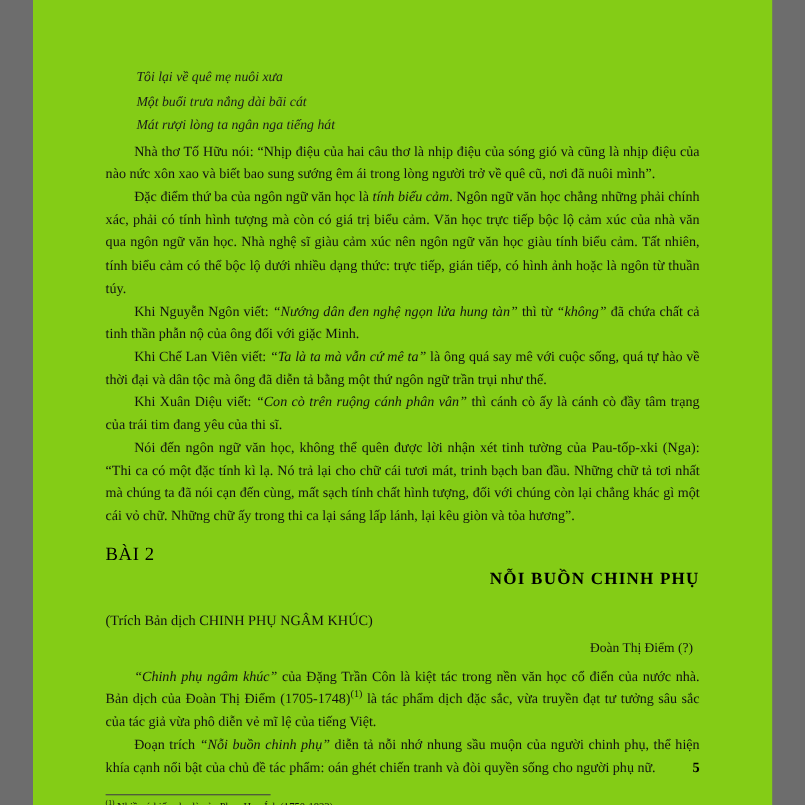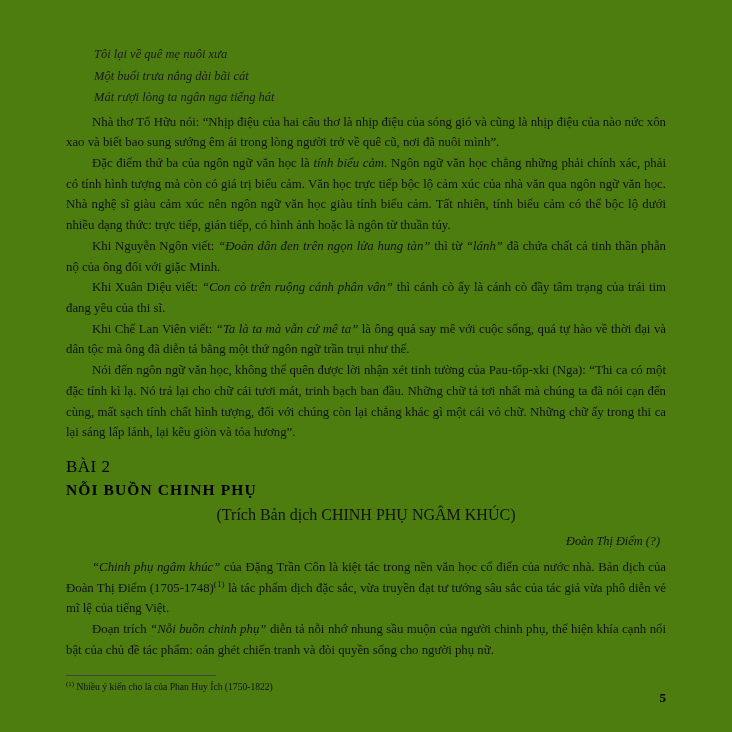--- a/index.html
+++ b/index.html
@@ -9,26 +9,26 @@
   }
   body {
     width: 732px;
     height: 732px;
     font-family: "Liberation Serif", serif;
     display: flex;
     align-items: flex-start;
     justify-content: center;
   }
   .page {
-    width: 732px;
+    width: 672px;
     height: 732px;
-    background: #4d7c0f;
+    background: #84cc16;
     position: relative;
     box-sizing: border-box;
-    padding: 44px 66px 20px 66px;
+    padding: 60px 66px 20px 66px;
     overflow: hidden;
   }
   .content {
     position: relative;
     width: 100%;
     height: 100%;
   }
   .poem {
     margin: 0 0 0 28px;
     font-style: italic;
@@ -52,36 +52,35 @@
   }
   i { font-style: italic; }
   .lesson-head {
     font-weight: normal;
     font-size: 17px;
     letter-spacing: 0.5px;
     margin: 14px 0 4px 0;
     color: #000;
   }
   .title-main {
-    text-align: left;
+    text-align: right;
     font-weight: bold;
     font-size: 15.5px;
     letter-spacing: 1.1px;
-    margin: 2px 0 7px 0;
+    margin: 2px 0 20px 0;
     color: #000;
   }
   .title-sub {
-    text-align: center;
-    font-size: 16px;
+    text-align: left;
+    font-size: 13px;
     margin: 0 0 10px 0;
     color: #111;
   }
   .author {
     text-align: right;
-    font-style: italic;
     font-size: 12.3px;
     margin: 0 6px 8px 0;
     color: #111;
   }
   .footnote-rule {
     width: 150px;
     height: 1px;
     background: #444;
     margin: 14px 0 5px 0;
   }
@@ -111,23 +110,23 @@
   <div class="content">
 
     <div class="poem">
       <div>Tôi lại về quê mẹ nuôi xưa</div>
       <div>Một buổi trưa nắng dài bãi cát</div>
       <div>Mát rượi lòng ta ngân nga tiếng hát</div>
     </div>
 
     <p class="body first"><span>Nhà thơ Tố Hữu nói: </span><span>“Nhịp điệu của hai câu thơ là nhịp điệu của sóng gió và cũng là nhịp điệu của nào nức xôn xao và biết bao sung sướng êm ái trong lòng người trở về quê cũ, nơi đã nuôi mình”</span><span>.</span></p>
     <p class="body"><span>Đặc điểm thứ ba của ngôn ngữ văn học là </span><i>tính biểu cảm</i><span>. Ngôn ngữ văn học chẳng những phải chính xác, phải có tính hình tượng mà còn có giá trị biểu cảm. Văn học trực tiếp bộc lộ cảm xúc của nhà văn qua ngôn ngữ văn học. Nhà nghệ sĩ giàu cảm xúc nên ngôn ngữ văn học giàu tính biểu cảm. Tất nhiên, tính biểu cảm có thể bộc lộ dưới nhiều dạng thức: trực tiếp, gián tiếp, có hình ảnh hoặc là ngôn từ thuần túy.</span></p>
-    <p class="body"><span>Khi Nguyễn Ngôn viết: </span><i>“Đoàn dân đen trên ngọn lửa hung tàn”</i><span> thì từ </span><i>“lánh”</i><span> đã chứa chất cả tinh thần phẫn nộ của ông đối với giặc Minh.</span></p>
+    <p class="body"><span>Khi Nguyễn Ngôn viết: </span><i>“Nướng dân đen nghệ ngọn lửa hung tàn”</i><span> thì từ </span><i>“không”</i><span> đã chứa chất cả tinh thần phẫn nộ của ông đối với giặc Minh.</span></p>
+    <p class="body"><span>Khi Chế Lan Viên viết: </span><i>“Ta là ta mà vẫn cứ mê ta”</i><span> là ông quá say mê với cuộc sống, quá tự hào về thời đại và dân tộc mà ông đã diễn tả bằng một thứ ngôn ngữ trần trụi như thế.</span></p>
     <p class="body"><span>Khi Xuân Diệu viết: </span><i>“Con cò trên ruộng cánh phân vân”</i><span> thì cánh cò ấy là cánh cò đầy tâm trạng của trái tim đang yêu của thi sĩ.</span></p>
-    <p class="body"><span>Khi Chế Lan Viên viết: </span><i>“Ta là ta mà vẫn cứ mê ta”</i><span> là ông quá say mê với cuộc sống, quá tự hào về thời đại và dân tộc mà ông đã diễn tả bằng một thứ ngôn ngữ trần trụi như thế.</span></p>
     <p class="body"><span>Nói đến ngôn ngữ văn học, không thể quên được lời nhận xét tinh tường của Pau-tốp-xki (Nga): “Thi ca có một đặc tính kì lạ. Nó trả lại cho chữ cái tươi mát, trinh bạch ban đầu. Những chữ tả tơi nhất mà chúng ta đã nói cạn đến cùng, mất sạch tính chất hình tượng, đối với chúng còn lại chẳng khác gì một cái vỏ chữ. Những chữ ấy trong thi ca lại sáng lấp lánh, lại kêu giòn và tỏa hương”.</span></p>
 
     <div class="lesson-head">BÀI 2</div>
     <div class="title-main">NỖI BUỒN CHINH PHỤ</div>
     <div class="title-sub">(Trích Bản dịch CHINH PHỤ NGÂM KHÚC)</div>
     <div class="author">Đoàn Thị Điểm (?)</div>
 
     <p class="body"><i>“Chinh phụ ngâm khúc”</i><span> của Đặng Trần Côn là kiệt tác trong nền văn học cổ điển của nước nhà. Bản dịch của Đoàn Thị Điểm (1705-1748)</span><sup>(1)</sup><span> là tác phẩm dịch đặc sắc, vừa truyền đạt tư tưởng sâu sắc của tác giả vừa phô diễn vẻ mĩ lệ của tiếng Việt.</span></p>
     <p class="body"><span>Đoạn trích </span><i>“Nỗi buồn chinh phụ”</i><span> diễn tả nỗi nhớ nhung sầu muộn của người chinh phụ, thể hiện khía cạnh nổi bật của chủ đề tác phẩm: oán ghét chiến tranh và đòi quyền sống cho người phụ nữ.</span></p>
 

